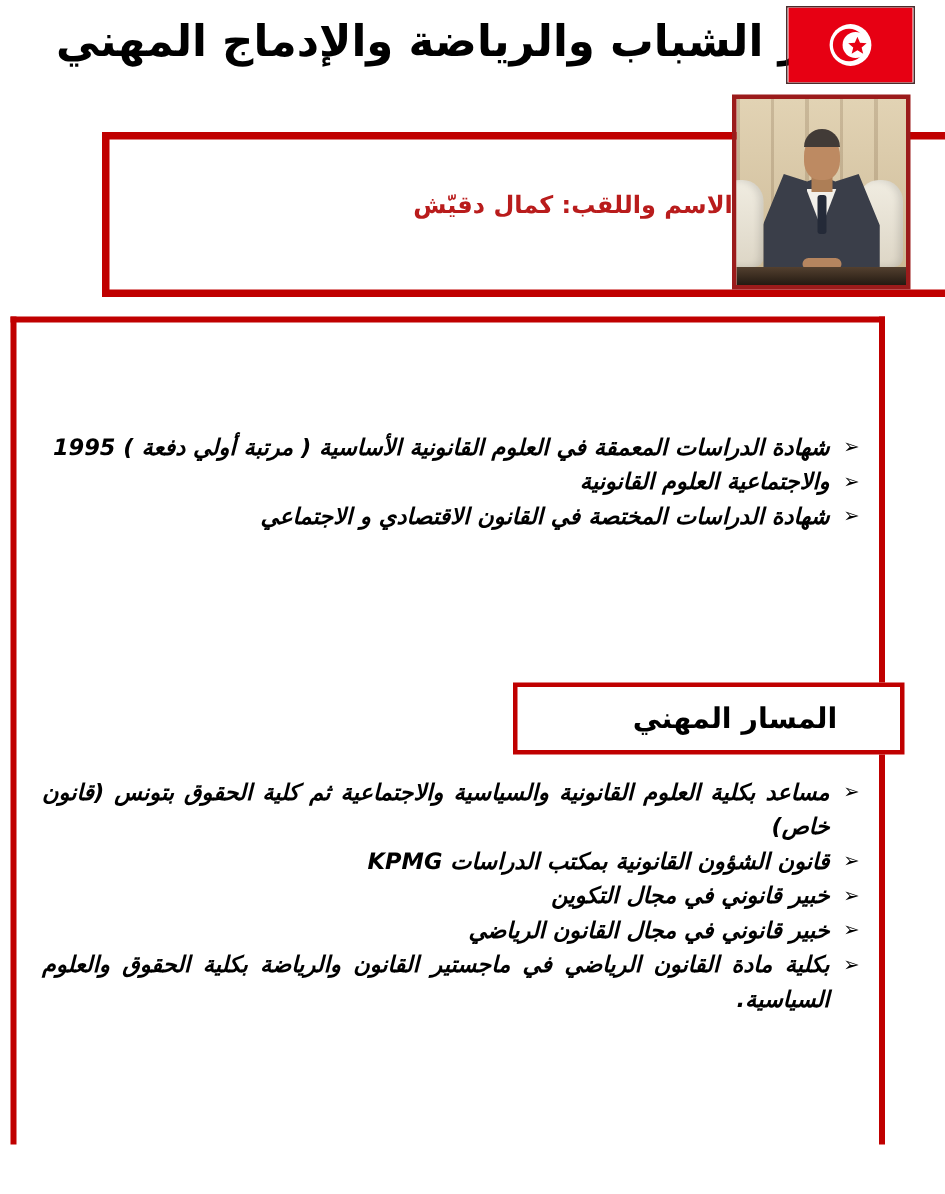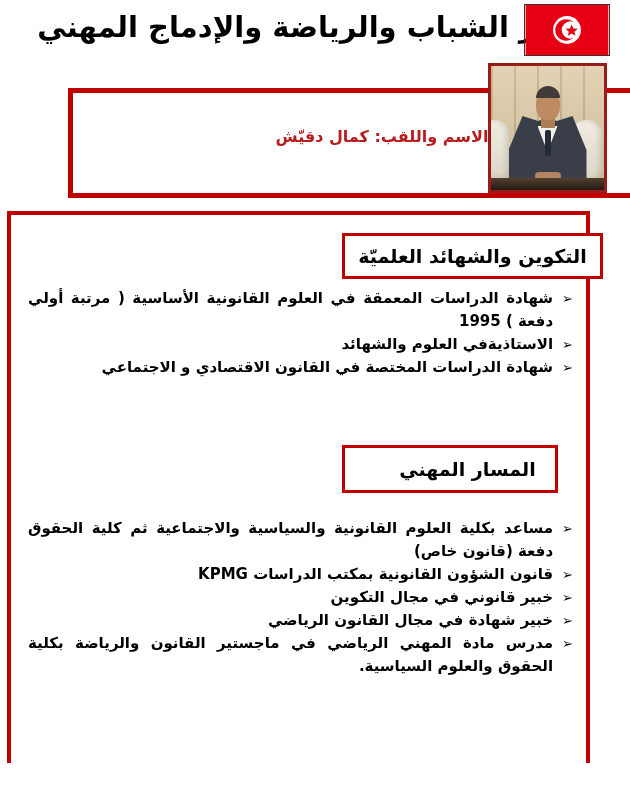--- a/index.html
+++ b/index.html
@@ -55,30 +55,30 @@
   
   .main-box{position:absolute;left:7px;top:211px;width:583px;height:552px;
          box-sizing:border-box;border:4px solid #C00000;border-bottom:none;
          background:#fff;z-index:0;}
 
   
   .sec-header{position:absolute;box-sizing:border-box;background:#fff;
          border:3px solid #C00000;z-index:3;display:flex;align-items:center;
          justify-content:center;direction:rtl;font-weight:bold;font-size:19px;color:#000;}
   .sec-header.h1{left:342px;top:233px;width:261px;height:46px;}
-  .sec-header.h2{left:342px;top:445px;width:216px;height:48px;padding-left:35px;}
+  .sec-header.h2{left:342px;top:455px;width:261px;height:48px;padding-left:35px;}
 
   
   .list{position:absolute;left:28px;width:545px;direction:rtl;z-index:2;
         font-size:15px;font-weight:bold;line-height:23px;color:#000;}
   .list.l1{top:287px;}
   .list.l2{top:517px;}
   .li{display:flex;gap:9px;align-items:flex-start;}
   .bullet{flex:0 0 auto;font-size:13px;line-height:23px;}
-  .txt{flex:1 1 auto;text-align:justify;}
+  .txt{flex:1 1 auto;text-align:justify;font-style:italic;}
 </style>
 </head>
 <body>
 
 <div class="page">
 
   <div class="title">وزير الشباب والرياضة والإدماج المهني</div>
 
   <div class="flag">
     <svg viewBox="0 0 86 52">
@@ -103,59 +103,56 @@
     <div class="hands"></div>
     <div class="table"></div>
   </div>
 
   <div class="name-box">
     <div>الاسم واللقب: كمال دقيّش</div>
   </div>
 
   <div class="main-box"></div>
 
-  <div class="sec-header h1">
-    <span>التكوين والشهائد العلميّة</span>
-  </div>
 
   <div class="list l1">
       <div class="li">
         <span class="bullet">➢</span>
         <span class="txt">شهادة الدراسات المعمقة في العلوم القانونية الأساسية ( مرتبة أولي دفعة ) 1995</span>
       </div>
       <div class="li">
         <span class="bullet">➢</span>
-        <span class="txt">الاستاذيةفي العلوم والشهائد</span>
+        <span class="txt">والاجتماعية العلوم القانونية</span>
       </div>
       <div class="li">
         <span class="bullet">➢</span>
         <span class="txt">شهادة الدراسات المختصة في القانون الاقتصادي و الاجتماعي</span>
       </div>
     </div>
 
   <div class="sec-header h2">
     <span>المسار المهني</span>
   </div>
 
   <div class="list l2">
       <div class="li">
         <span class="bullet">➢</span>
-        <span class="txt">مساعد بكلية العلوم القانونية والسياسية والاجتماعية ثم كلية الحقوق دفعة (قانون خاص)</span>
+        <span class="txt">مساعد بكلية العلوم القانونية والسياسية والاجتماعية ثم كلية الحقوق بتونس (قانون خاص)</span>
       </div>
       <div class="li">
         <span class="bullet">➢</span>
         <span class="txt">قانون الشؤون القانونية بمكتب الدراسات KPMG</span>
       </div>
       <div class="li">
         <span class="bullet">➢</span>
         <span class="txt">خبير قانوني في مجال التكوين</span>
       </div>
       <div class="li">
         <span class="bullet">➢</span>
-        <span class="txt">خبير شهادة في مجال القانون الرياضي</span>
+        <span class="txt">خبير قانوني في مجال القانون الرياضي</span>
       </div>
       <div class="li">
         <span class="bullet">➢</span>
-        <span class="txt">مدرس مادة المهني الرياضي في ماجستير القانون والرياضة بكلية الحقوق والعلوم السياسية.</span>
+        <span class="txt">بكلية مادة القانون الرياضي في ماجستير القانون والرياضة بكلية الحقوق والعلوم السياسية.</span>
       </div>
     </div>
 
 </div>
 
 </body></html>

